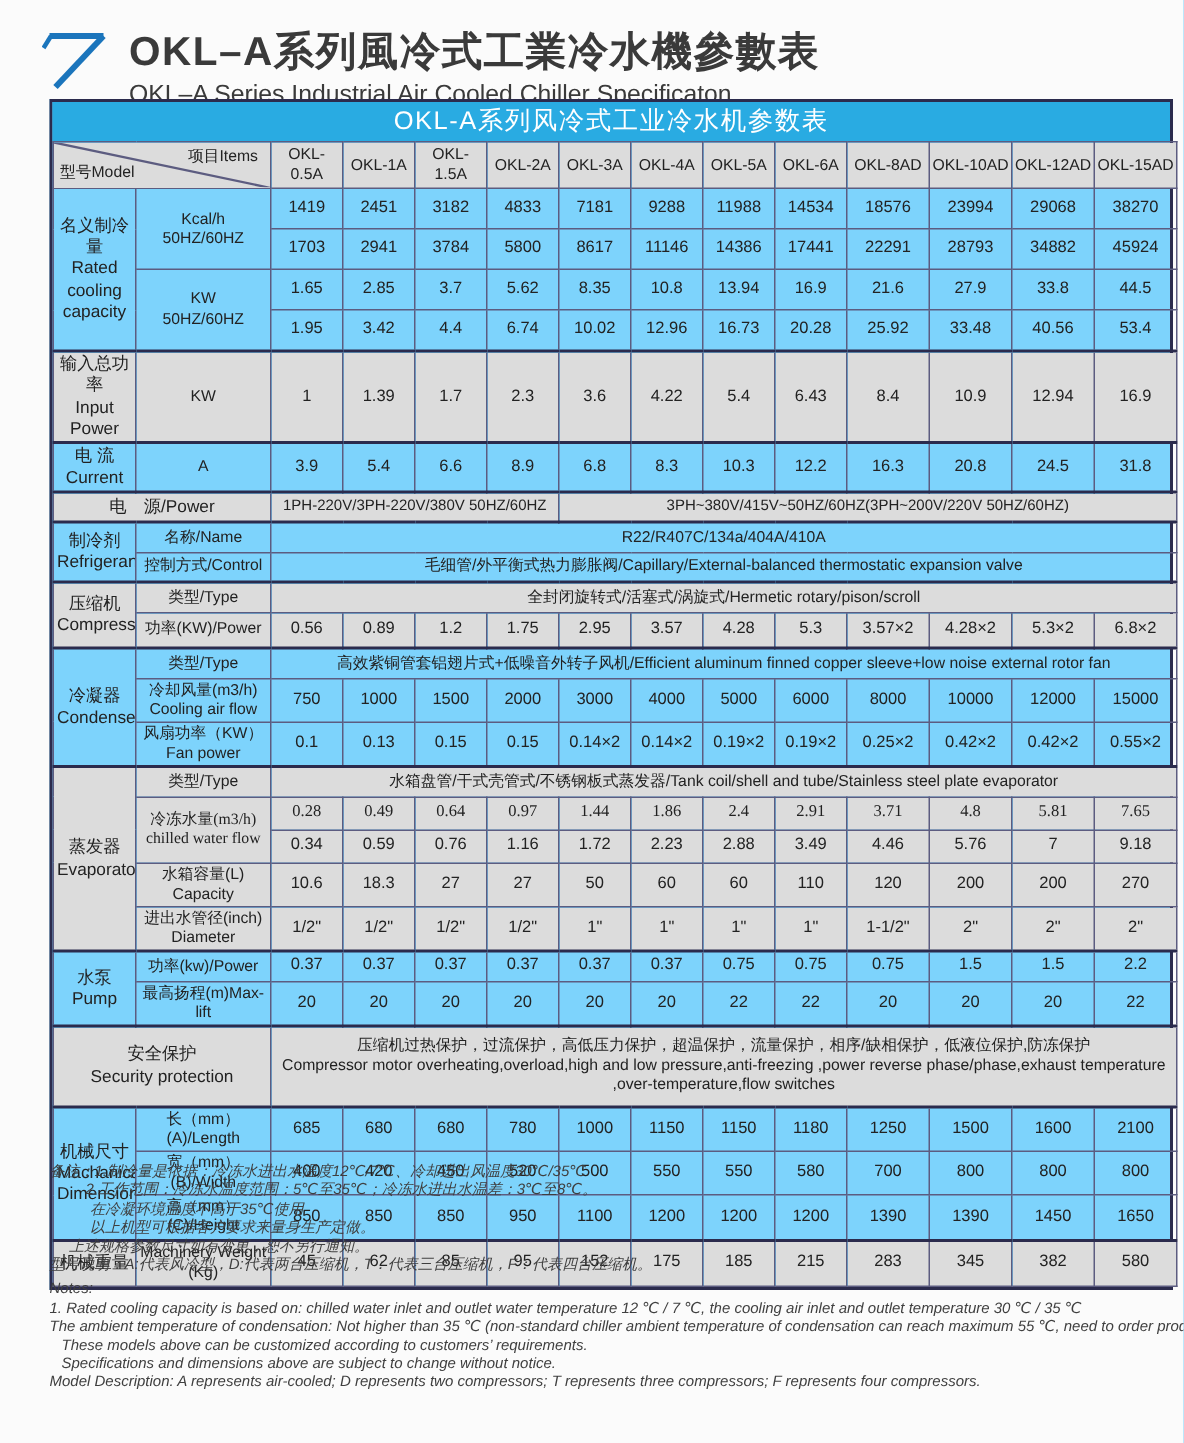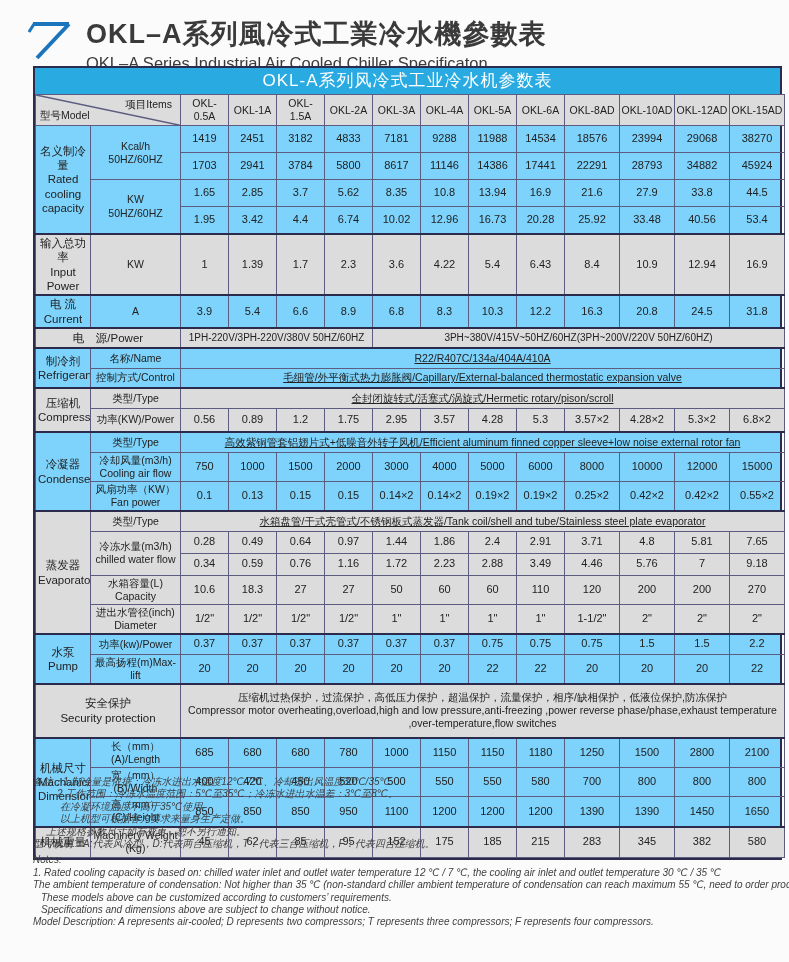--- a/index.html
+++ b/index.html
@@ -40,21 +40,21 @@
     border:1px solid var(--thin);
     text-align:center;vertical-align:middle;
     padding:1px 2px;white-space:pre-line;line-height:1.25;
     overflow:hidden;
   }
   tr.shaded td{background:var(--gray);}
   tr.header-row td{background:var(--gray);font-size:10.5px;padding:2px 1px;}
   tr.thick td{border-top:2px solid var(--thick);}
   td.group{font-size:11.5px;line-height:1.3;}
   td.item{font-size:10.5px;}
-  td.span{font-size:10.5px;text-decoration:underline;}
+  td.span{font-size:10.5px;}
   td.left{text-align:left;padding:3px 6px;font-size:10.5px;line-height:1.55;}
   td.pwr{font-size:10px;}
   td.corner{position:relative;padding:0;}
   td.corner .c-left{position:absolute;left:4px;bottom:3px;font-size:10.5px;}
   td.corner .c-right{position:absolute;right:8px;top:3px;font-size:10.5px;}
   td.corner svg{position:absolute;left:0;top:0;width:100%;height:100%;}
   
   .notes{position:absolute;left:33px;top:776px;width:740px;font-size:10px;color:#3f3f3f;font-style:italic;}
   .notes .line{line-height:12.4px;white-space:nowrap;}
   .notes-en{margin-top:4px;}
@@ -282,21 +282,21 @@
           <td>0.42×2</td>
           <td>0.42×2</td>
           <td>0.55×2</td>
         </tr>
         <tr class="shaded thick" style="height: 20px;">
           <td rowspan="5" class="group">蒸发器
 Evaporator</td>
           <td class="item">类型/Type</td>
           <td colspan="12" class="span">水箱盘管/干式壳管式/不锈钢板式蒸发器/Tank coil/shell and tube/Stainless steel plate evaporator</td>
         </tr>
-        <tr class="shaded" style="height: 22px;">
+        <tr class="shaded" style="height: 22px; font-family: Liberation Serif, serif;">
           <td rowspan="2" class="item">冷冻水量(m3/h)
 chilled water flow</td>
           <td>0.28</td>
           <td>0.49</td>
           <td>0.64</td>
           <td>0.97</td>
           <td>1.44</td>
           <td>1.86</td>
           <td>2.4</td>
           <td>2.91</td>
@@ -397,21 +397,21 @@
           <td>685</td>
           <td>680</td>
           <td>680</td>
           <td>780</td>
           <td>1000</td>
           <td>1150</td>
           <td>1150</td>
           <td>1180</td>
           <td>1250</td>
           <td>1500</td>
-          <td>2800</td>
+          <td>1600</td>
           <td>2100</td>
         </tr>
         <tr style="height: 21px;">
           <td class="item">宽（mm）(B)/Width</td>
           <td>400</td>
           <td>420</td>
           <td>450</td>
           <td>520</td>
           <td>500</td>
           <td>550</td>

